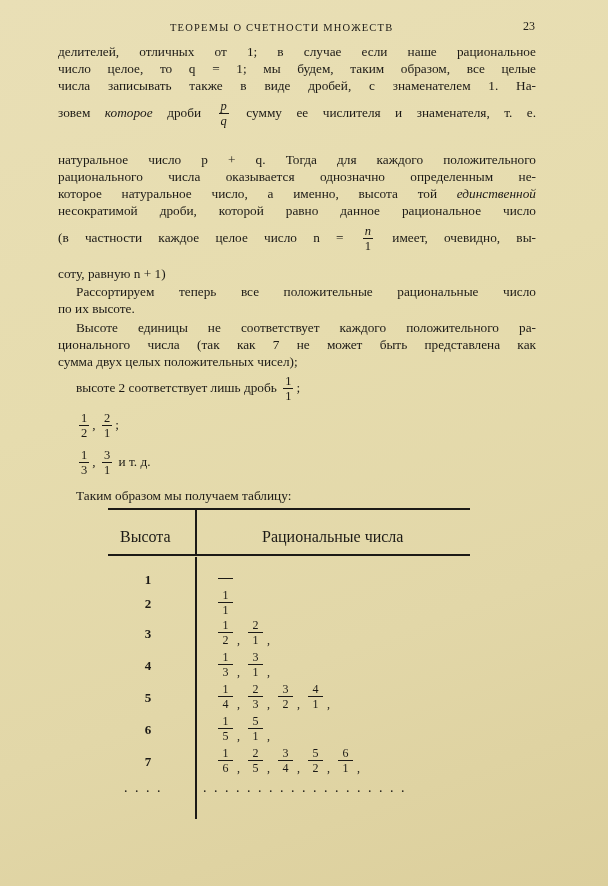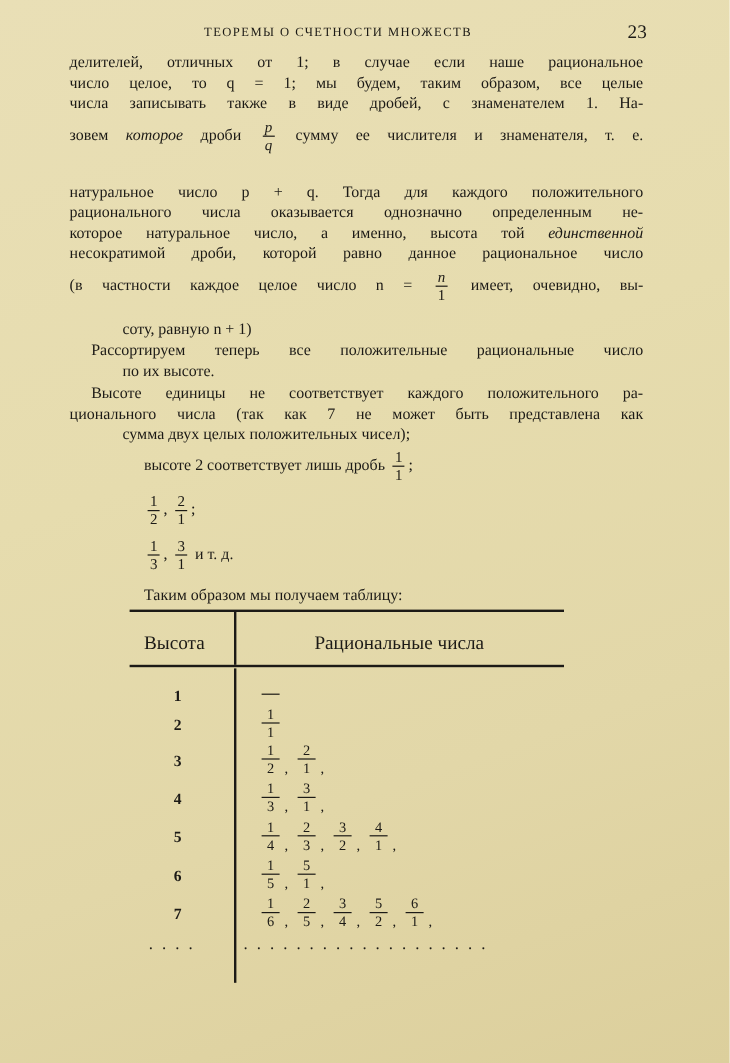--- a/index.html
+++ b/index.html
@@ -9,24 +9,24 @@
     font-family: "Liberation Serif", "DejaVu Serif", serif;
     color:#1c1a16;
     position:relative;
   }
   .page { position:absolute; left:0; top:0; width:506px; height:886px; }
   .running-head {
     position:absolute; top:22px; left:0; width:608px; text-align:center;
     font-size:10.5px; letter-spacing:1.2px;
   }
   .running-head .title { position:absolute; left:170px; top:0; }
-  .running-head .pageno { position:absolute; left:523px; top:-3px; font-size:16px; letter-spacing:0; }
+  .running-head .pageno { position:absolute; left:523px; top:-3px; font-size:12px; letter-spacing:0; }
   .text { position:absolute; left:58px; width:478px; font-size:13.3px; line-height:16.5px; }
   .line { position:absolute; left:0; width:478px; white-space:nowrap; text-align:justify; text-align-last:justify; }
-  .line.last { text-align-last:left;margin-left:44px; }
+  .line.last { text-align-last:left; }
   .indent { padding-left:18px; box-sizing:border-box; }
   .it { font-style:italic; }
   .frac { display:inline-block; vertical-align:middle; text-align:center; line-height:14px; margin:0 3px; }
   .frac .num, .frac .den { display:block; padding:0 2px; font-size:12.5px; }
   .frac .num { border-bottom:1px solid #1c1a16; }
   .table-wrap { position:absolute; left:108px; top:508px; width:362px; }
   .rule { position:absolute; left:0; width:362px; height:2px; background:#1c1a16; }
   .vrule { position:absolute; left:87px; width:2px; background:#1c1a16; }
   .th { position:absolute; font-size:16px; }
   .row { position:absolute; left:0; width:362px; height:33px; }

